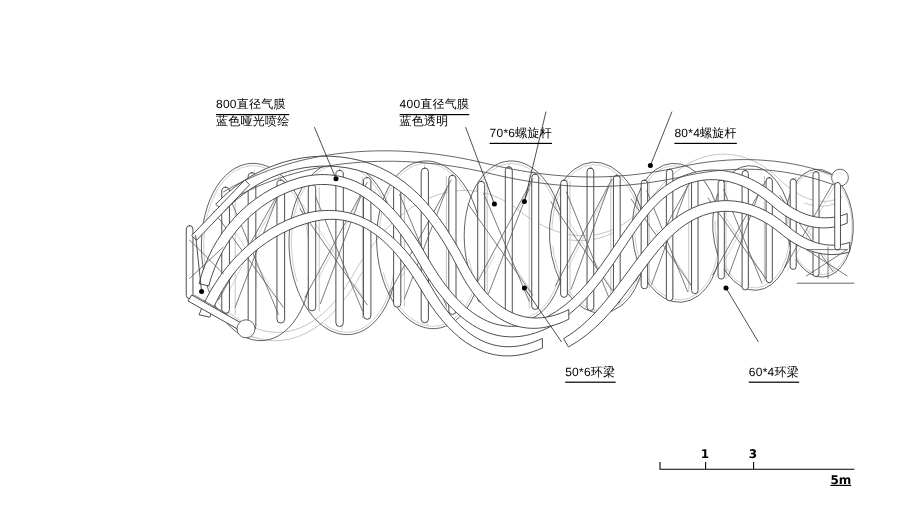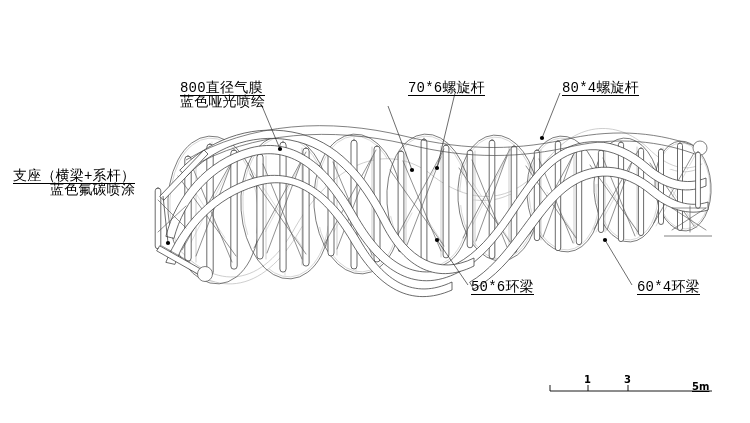--- a/index.html
+++ b/index.html
@@ -37,32 +37,32 @@
   .web-back   { fill: none;    stroke: #c6c6c6; stroke-width: 0.6;  stroke-linecap: round; }
   .node       { fill: #ffffff; stroke: #4a4a4a; stroke-width: 0.7; }
 
   
   .leader     { fill: none; stroke: #1d1d1d; stroke-width: 0.65; }
   .dot        { fill: #000000; }
   .scale-line { stroke: #000000; stroke-width: 0.9; fill: none; }
 
   .anno {
     position: absolute;
-    font-family: Liberation Mono, monospace;
-    font-size: 14px;
+    font-family: Liberation Sans, sans-serif;
+    font-size: 10px;
     line-height: 12.5px;
     color: #000000;
     white-space: nowrap;
     letter-spacing: 0.2px;
   }
   .anno .l1 { display: block; }
   .anno .l2 { display: block; }
   .anno.u-l1 .l1 { border-bottom: 1px solid #000; padding-bottom: 0.5px; }
   .anno.right  { text-align: right; }
-  .anno.single { line-height: 12px; }
+  .anno.single { line-height: 12px; margin-top: 24px; }
 
   .scale-wrap { position: absolute; }
   .scale-num {
     position: absolute;
     font-family: "DejaVu Sans", "Liberation Sans", sans-serif;
     font-size: 10px;
     color: #000;
     font-weight: 600;
   }
 </style>
@@ -293,46 +293,46 @@
 
       <path class="leader" d="M632,285 L605,240"></path>
       <circle class="dot" cx="605" cy="240" r="2.1"></circle>
     </g>
 
     <g>
       <path class="scale-line" d="M550,385 L550,391 L588,391 L588,385 M588,391 L628,391 L628,385 M628,391 L712,391"></path>
     </g>
   </svg>
 
-  <div class="anno right u-l1" style="left:13px; top:170px;">
-    <span class="l1">支座（横梁+系杆）</span>
-    <span class="l2">蓝色氟碳喷涂</span>
-  </div>
 
   <div class="anno u-l1" style="left:180px; top:82px;">
     <span class="l1">800直径气膜</span>
     <span class="l2">蓝色哑光喷绘</span>
   </div>
 
+  <div class="anno u-l1" style="left:333px; top:82px;">
+    <span class="l1">400直径气膜</span>
+    <span class="l2">蓝色透明</span>
+  </div>
 
   <div class="anno single u-l1" style="left:408px; top:82px;">
     <span class="l1">70*6螺旋杆</span>
   </div>
 
   <div class="anno single u-l1" style="left:562px; top:82px;">
     <span class="l1">80*4螺旋杆</span>
   </div>
 
   <div class="anno single u-l1" style="left:471px; top:281px;">
     <span class="l1">50*6环梁</span>
   </div>
 
-  <div class="anno single u-l1" style="left:637px; top:281px;text-align:right;">
+  <div class="anno single u-l1" style="left:624px; top:281px;text-align:right;">
     <span class="l1">60*4环梁</span>
   </div>
 
   <div class="scale-wrap">
     <span class="scale-num" style="left:584px; top:374px;">1</span>
     <span class="scale-num" style="left:624px; top:374px;">3</span>
-    <span class="scale-num" style="left:692px; top:381px;text-decoration:underline;">5m</span>
+    <span class="scale-num" style="left:692px; top:395px;text-decoration:underline;">5m</span>
   </div>
 
 </div>
 
 </body></html>

